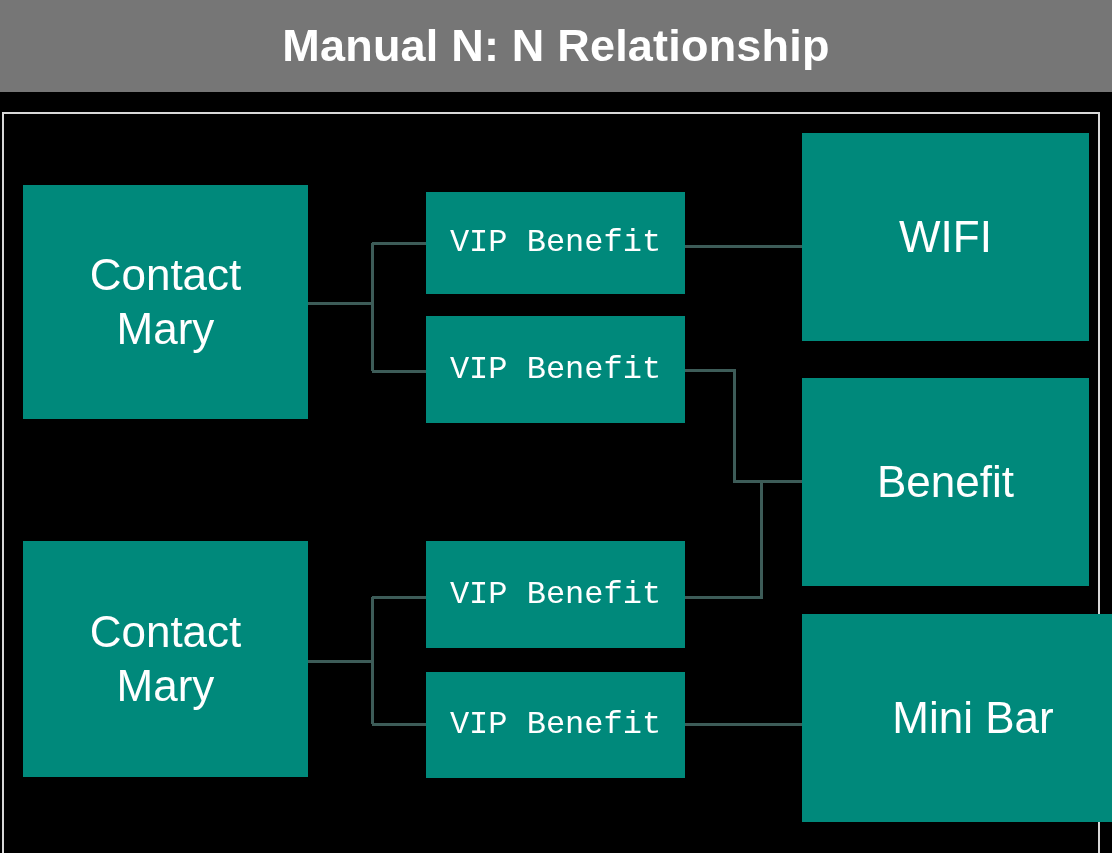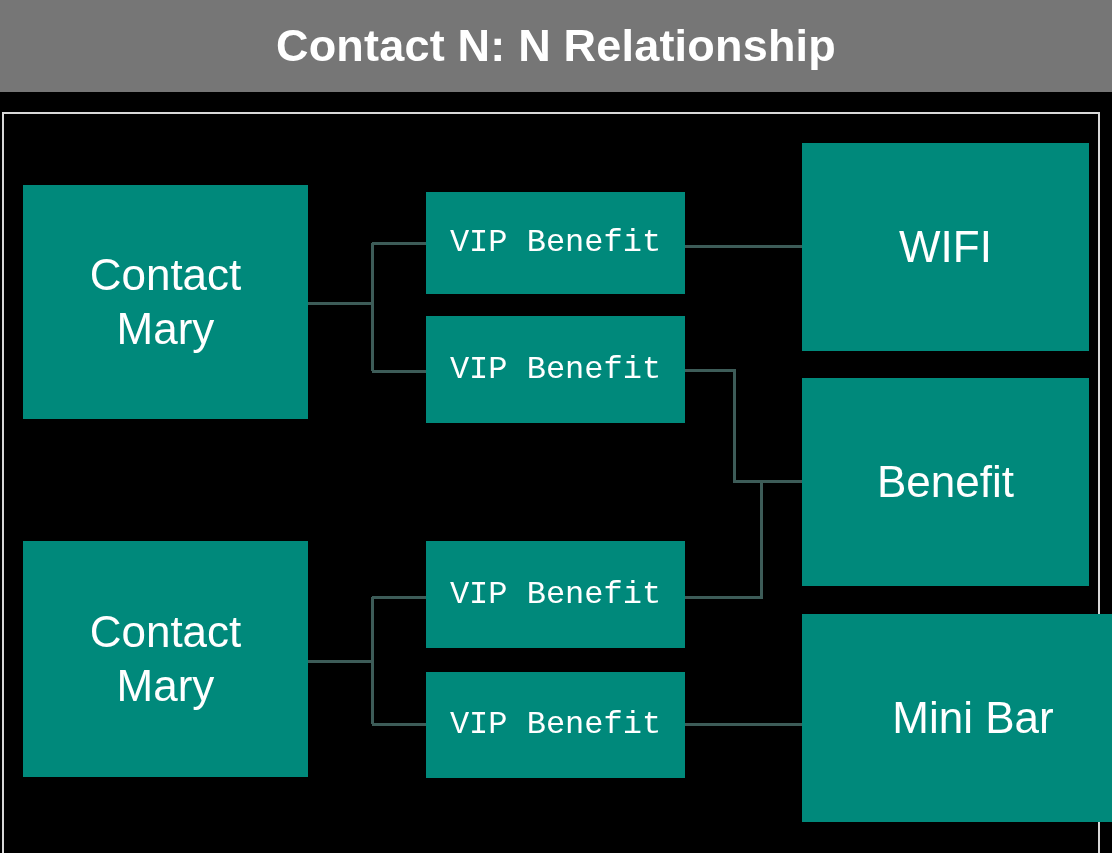--- a/index.html
+++ b/index.html
@@ -95,31 +95,31 @@
 
   
   #node-contact-john  { left: 23px;  top: 185px; width: 285px; height: 234px; }
   #node-contact-mary  { left: 23px;  top: 541px; width: 285px; height: 236px; }
 
   #node-benefit-1 { left: 426px; top: 192px; width: 259px; height: 102px; }
   #node-benefit-2 { left: 426px; top: 316px; width: 259px; height: 107px; }
   #node-benefit-3 { left: 426px; top: 541px; width: 259px; height: 107px; }
   #node-benefit-4 { left: 426px; top: 672px; width: 259px; height: 106px; }
 
-  #node-wifi     { left: 802px; top: 143px; width: 287px; height: 208px; }
+  #node-wifi     { left: 802px; top: 133px; width: 287px; height: 208px; }
   #node-laundry  { left: 802px; top: 378px; width: 287px; height: 208px; }
   #node-minibar  { left: 802px; top: 614px; width: 342px; height: 208px; }
 </style>
 </head>
 <body>
 
 <div id="page">
 
   <div id="header-bar"></div>
-  <div id="header-title">Contact N: N Relationship</div>
+  <div id="header-title">Manual N: N Relationship</div>
 
   <div id="canvas-frame"></div>
 
   <svg id="connectors" viewBox="0 0 1112 853" width="1112" height="853">
     <g stroke="#3d5c58" stroke-width="3" fill="none" shape-rendering="crispEdges">
 
       <path d="M 308 303 L 372 303"></path>
       <path d="M 372 243 L 372 371"></path>
       <path d="M 372 243 L 426 243"></path>
       <path d="M 372 371 L 426 371"></path>

